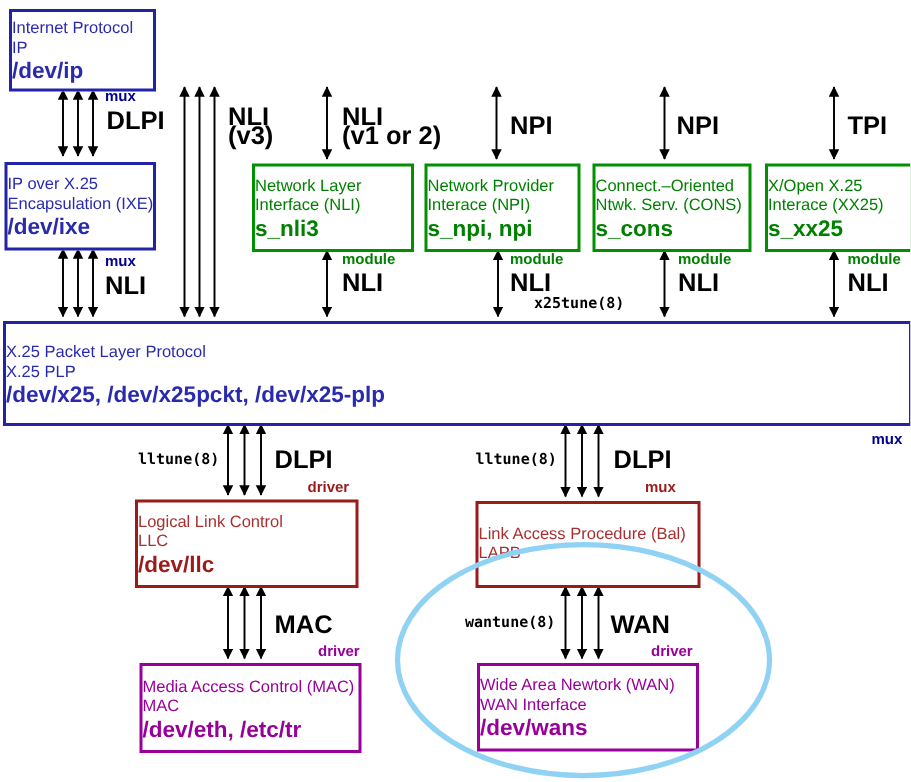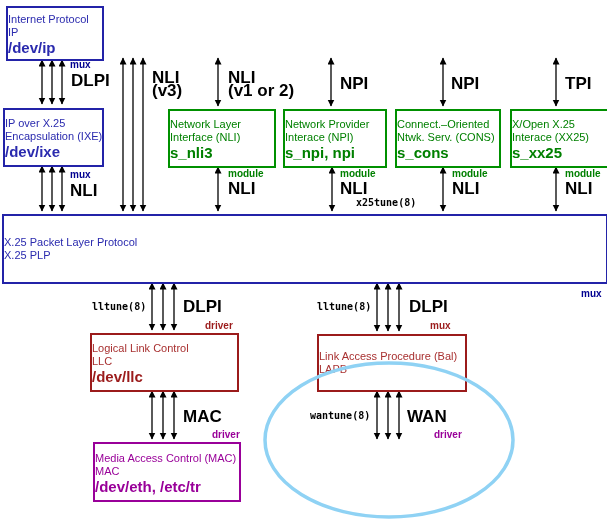--- a/index.html
+++ b/index.html
@@ -131,39 +131,45 @@
 
   <div class="box green" style="left:510px;top:109px;width:95px;height:55px">
     <div class="bl">X/Open X.25</div>
     <div class="bl">Interace (XX25)</div>
     <div class="bd">s_xx25</div>
   </div>
 
   <div class="box blue" style="left:2px;top:214px;width:602px;height:66px">
     <div class="bl">X.25 Packet Layer Protocol</div>
     <div class="bl">X.25 PLP</div>
+    <div class="bd">/dev/x25, /dev/x25pckt, /dev/x25-plp</div>
   </div>
 
   <div class="box red" style="left:90px;top:333px;width:145px;height:55px">
     <div class="bl">Logical Link Control</div>
     <div class="bl">LLC</div>
     <div class="bd">/dev/llc</div>
   </div>
 
   <div class="box red" style="left:317px;top:334px;width:146px;height:54px">
     <div class="bl">Link Access Procedure (Bal)</div>
     <div class="bl">LAPB</div>
   </div>
 
   <div class="box mag" style="left:93px;top:442px;width:144px;height:56px">
     <div class="bl">Media Access Control (MAC)</div>
     <div class="bl">MAC</div>
     <div class="bd">/dev/eth, /etc/tr</div>
   </div>
 
+  <div class="box mag" style="left:318px;top:442px;width:144px;height:55px">
+    <div class="bl">Wide Area Newtork (WAN)</div>
+    <div class="bl">WAN Interface</div>
+    <div class="bd">/dev/wans</div>
+  </div>
 
   <span class="lbl-sm navy-t" style="left:70px;top:60px">mux</span>
   <span class="lbl" style="left:71px;top:75px">DLPI</span>
 
   <span class="lbl" style="left:152px;top:72px">NLI</span>
   <span class="lbl" style="left:152px;top:85px">(v3)</span>
 
   <span class="lbl" style="left:228px;top:72px">NLI</span>
   <span class="lbl" style="left:228px;top:85px">(v1 or 2)</span>
 

